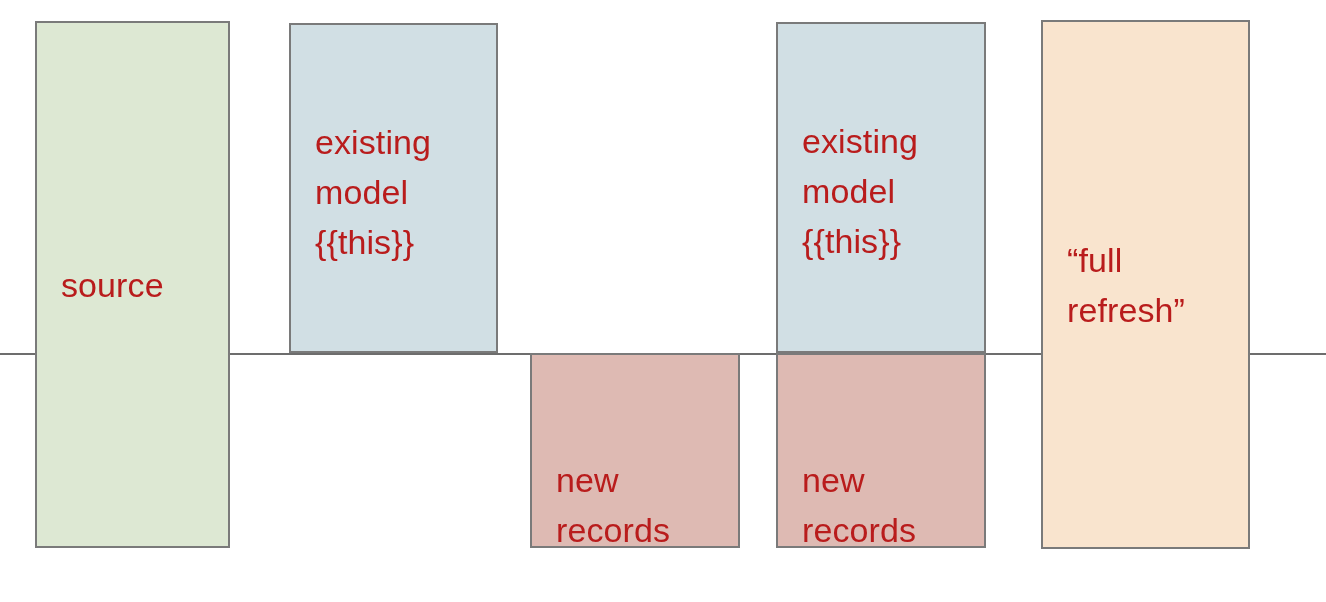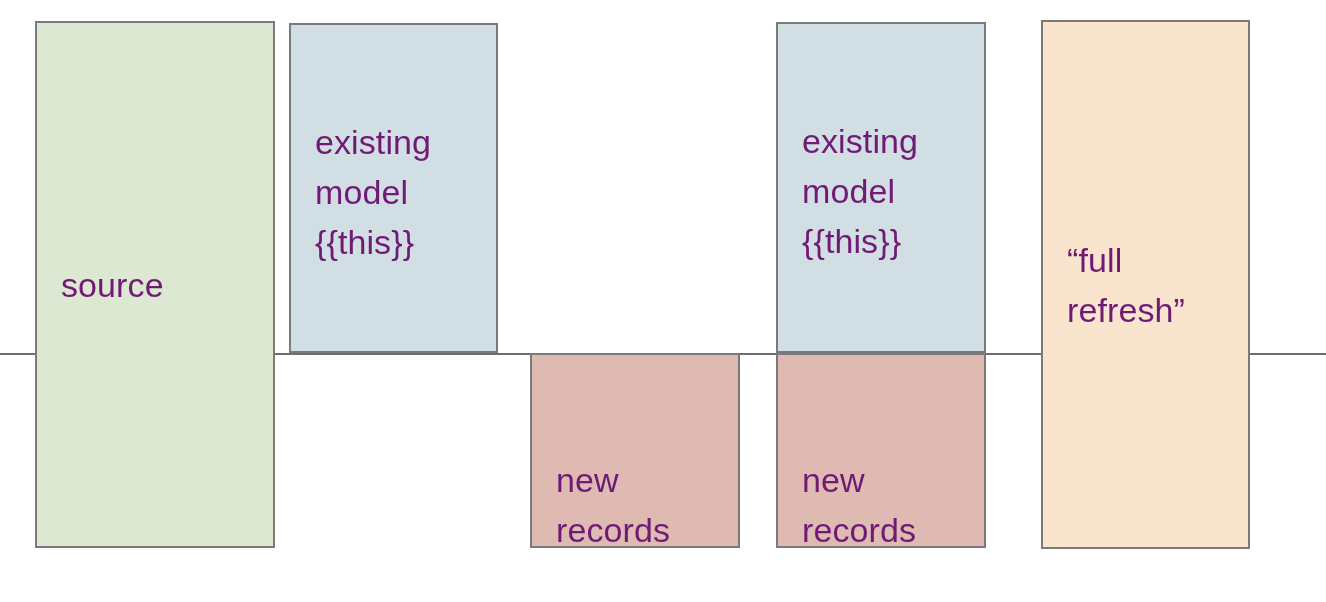--- a/index.html
+++ b/index.html
@@ -33,21 +33,21 @@
     border: 2px solid #7a7a7a;
     z-index: 2;
     display: block;
   }
   .box .label {
     position: absolute;
     left: 24px;
     right: 10px;
     font-size: 34px;
     line-height: 50px;
-    color: #701a75;
+    color: #b91c1c;
     white-space: pre-line;
     letter-spacing: 0.1px;
   }
   
   .label.mid {
     top: 50%;
     transform: translateY(-50%);
   }
   .label.topish {
     top: 92px;
@@ -57,21 +57,21 @@
     margin-top: 48px;
   }
 </style>
 </head>
 <body>
 
 <div id="canvas">
 
   <div class="baseline" style="top: 353px; border-top-color: rgb(109, 109, 109);"></div>
 
-  <div class="box" id="box-source" style="left: 35px; top: 21px; width: 240px; height: 527px; background: rgb(221, 232, 211); border-color: rgb(122, 122, 122);">
+  <div class="box" id="box-source" style="left: 35px; top: 21px; width: 195px; height: 527px; background: rgb(221, 232, 211); border-color: rgb(122, 122, 122);">
     <span class="label mid">source</span>
   </div>
 
   <div class="box" id="box-existing-model-1" style="left: 289px; top: 23px; width: 209px; height: 330px; background: rgb(209, 223, 228); border-color: rgb(122, 122, 122);">
     <span class="label topish">existing
 model
 {{this}}</span>
   </div>
 
   <div class="box" id="box-new-records-1" style="left: 530px; top: 353px; width: 210px; height: 195px; background: rgb(222, 186, 179); border-color: rgb(122, 122, 122);">

